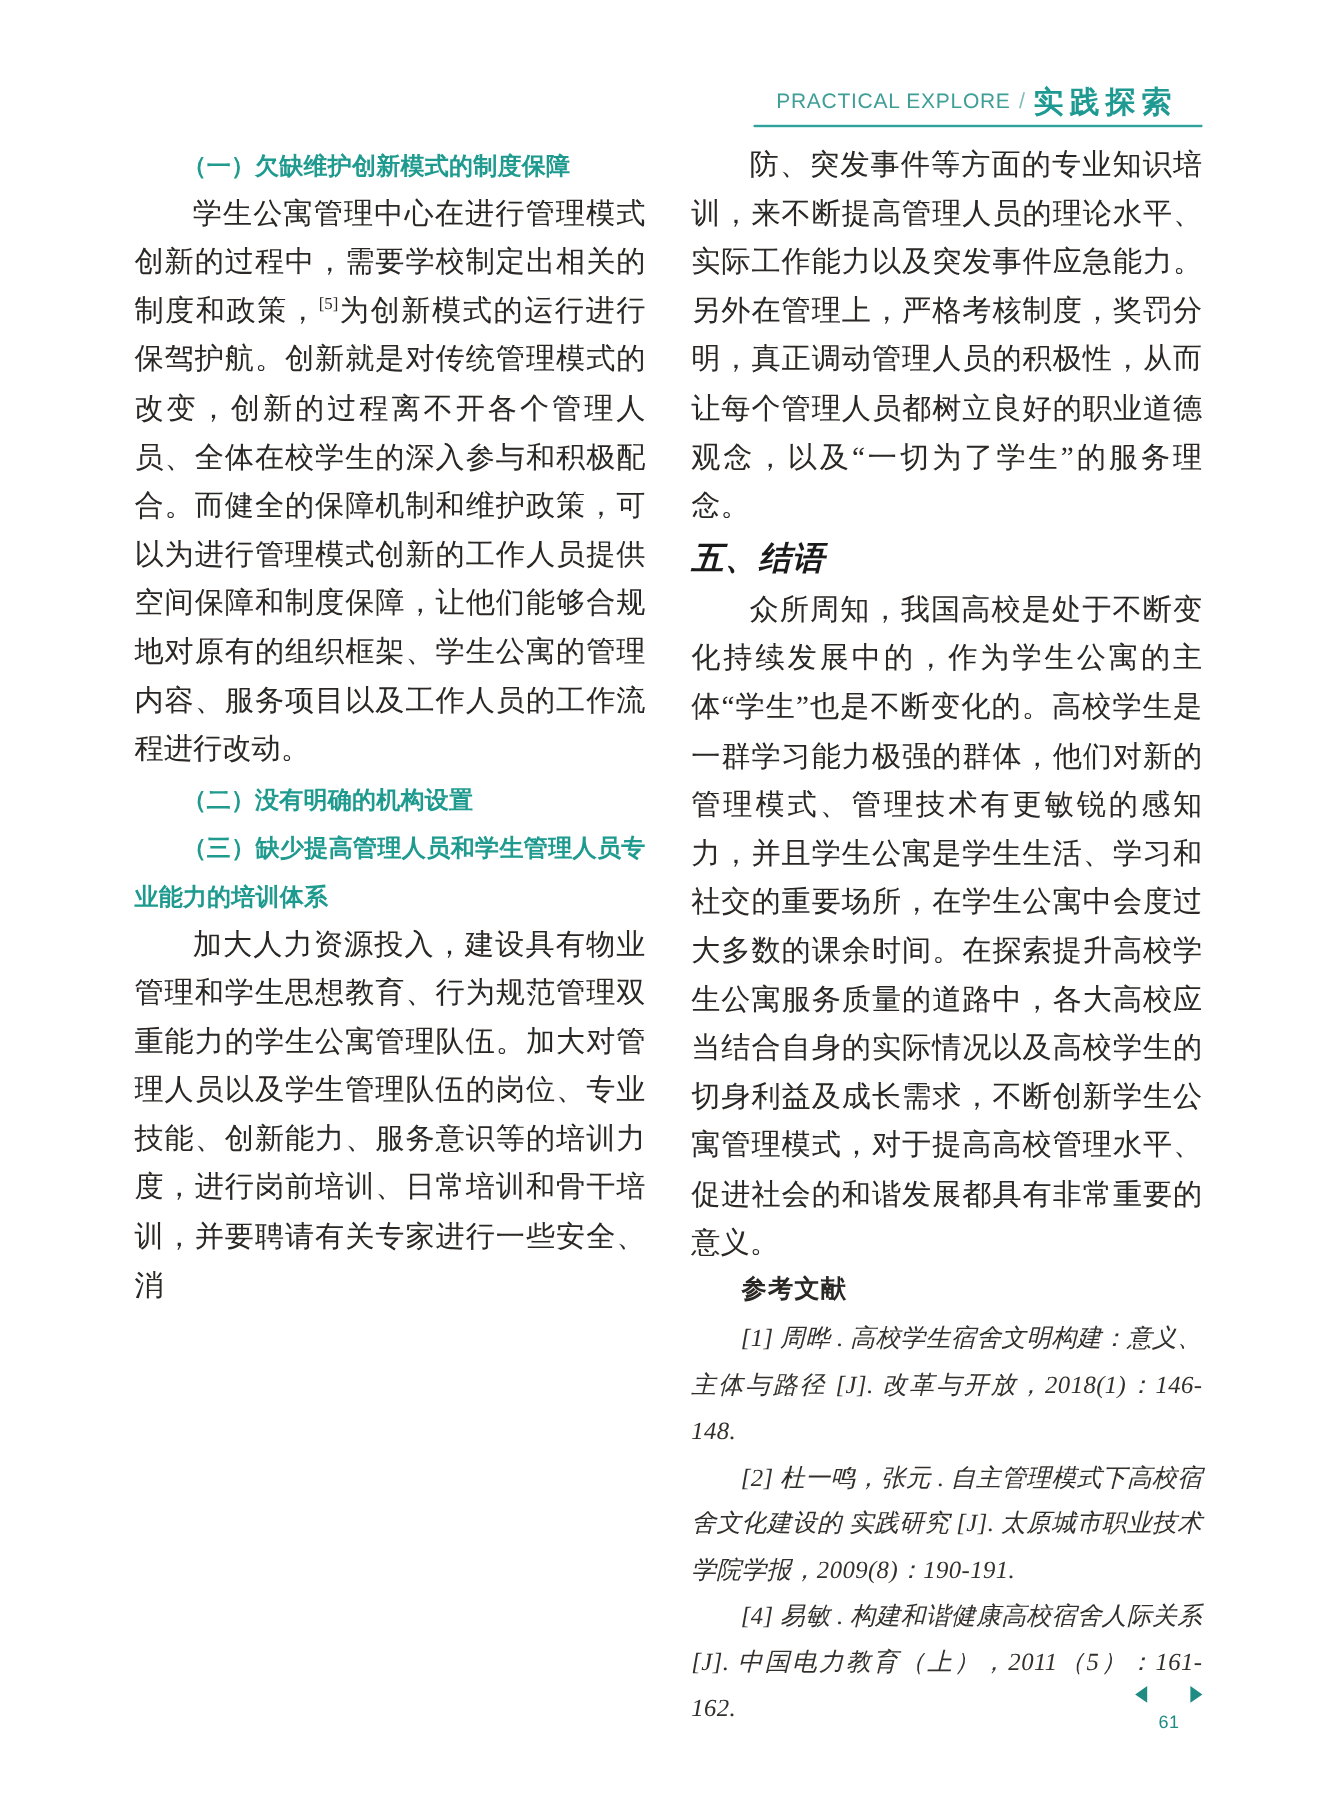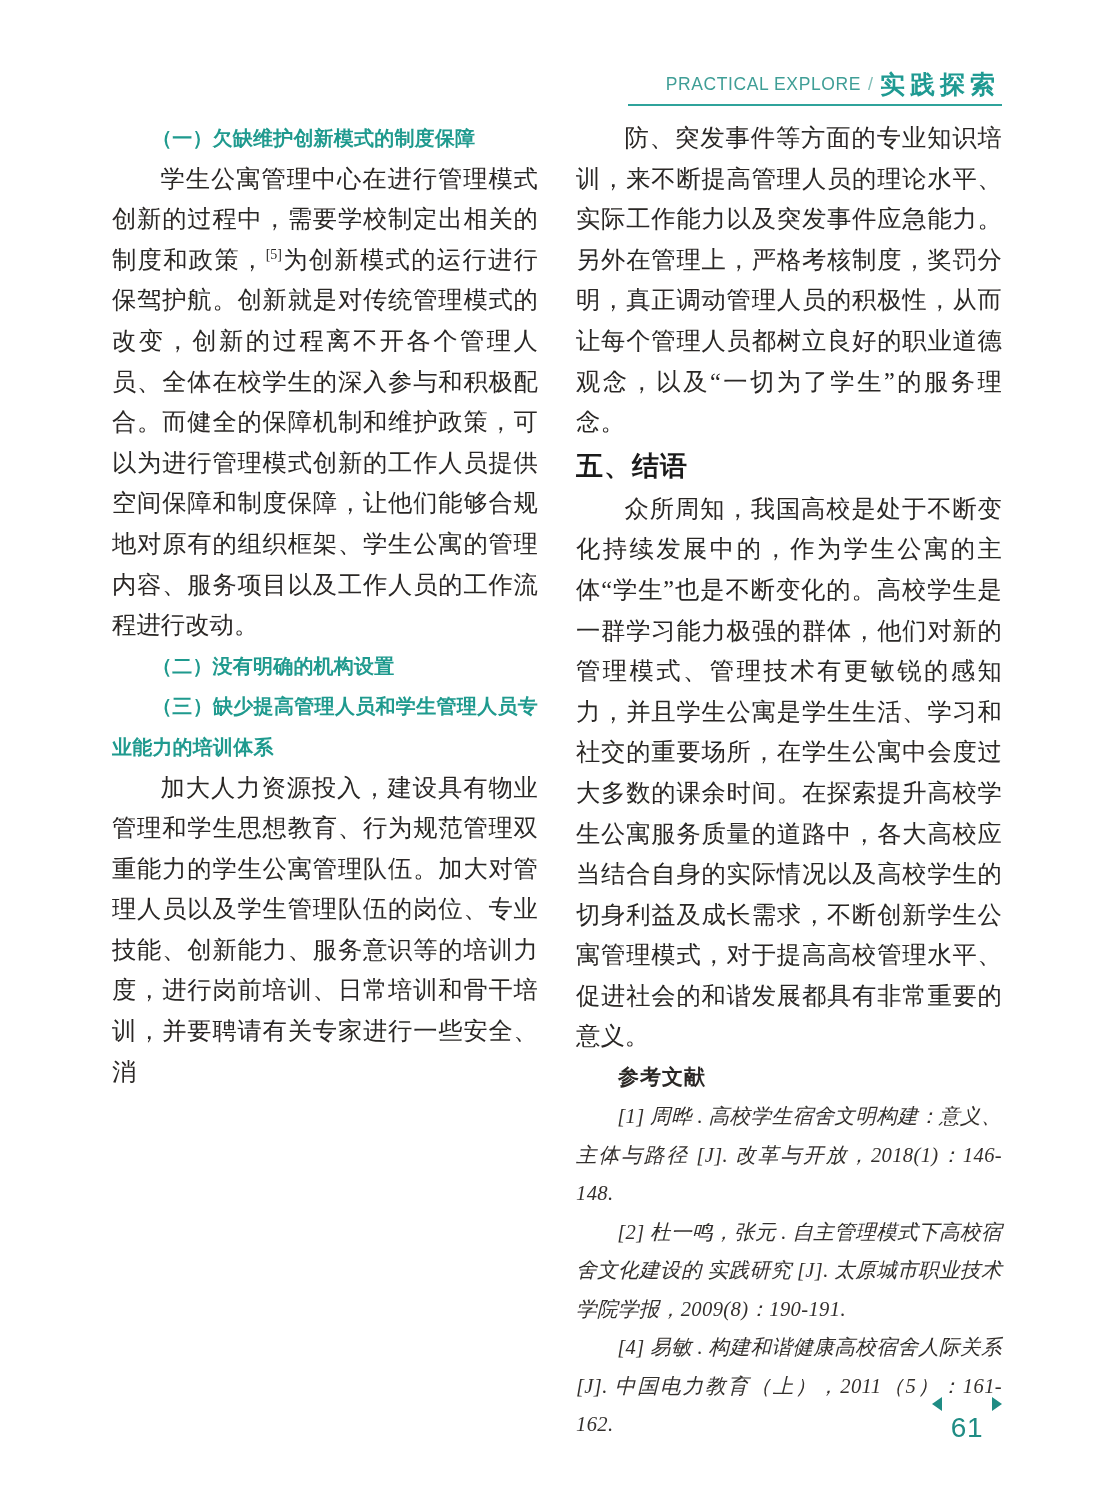--- a/index.html
+++ b/index.html
@@ -22,21 +22,21 @@
     inset: 0;
     background: #ffffff;
   }
 
   
   .runhead {
     position: absolute;
     left: 628px;
     top: 68px;
     width: 372px;
-    text-align: right;
+    text-align: center;
     white-space: nowrap;
   }
   .runhead-en {
     font-family: "Liberation Sans", "DejaVu Sans", sans-serif;
     font-size: 17.5px;
     letter-spacing: 0.6px;
     color: #3f9e96;
     vertical-align: middle;
   }
   .runhead-slash {
@@ -109,26 +109,27 @@
   
   h2.sect {
     margin: 0;
     font-family: "DejaVu Sans", "Liberation Sans", sans-serif;
     font-size: 27px;
     line-height: 46px;
     font-weight: bold;
     color: #1a1a1a;
     letter-spacing: 1px;
     text-indent: 0;
+    font-style: italic;
   }
 
   
   h4.refhead {
     margin: 0;
-    font-family: Liberation Serif, serif;
+    font-family: Liberation Mono, monospace;
     font-size: 21px;
     line-height: 40px;
     font-weight: bold;
     color: #2a2725;
     text-indent: 2em;
     letter-spacing: 1px;
   }
   p.ref {
     margin: 0;
     font-family: "Liberation Serif", "DejaVu Serif", serif;
@@ -147,21 +148,21 @@
     position: absolute;
     right: 100px;
     bottom: 52px;
     display: flex;
     align-items: center;
     gap: 9px;
     color: #1f8c84;
   }
   .folio-num {
     font-family: "Liberation Sans", "DejaVu Sans", sans-serif;
-    font-size: 28px;
+    font-size: 15px;
     color: #1f8c84;
     letter-spacing: 0.5px;
     margin-top: 48px;
   }
   .tri {
     width: 0;
     height: 0;
     border-top: 7px solid transparent;
     border-bottom: 7px solid transparent;
   }

